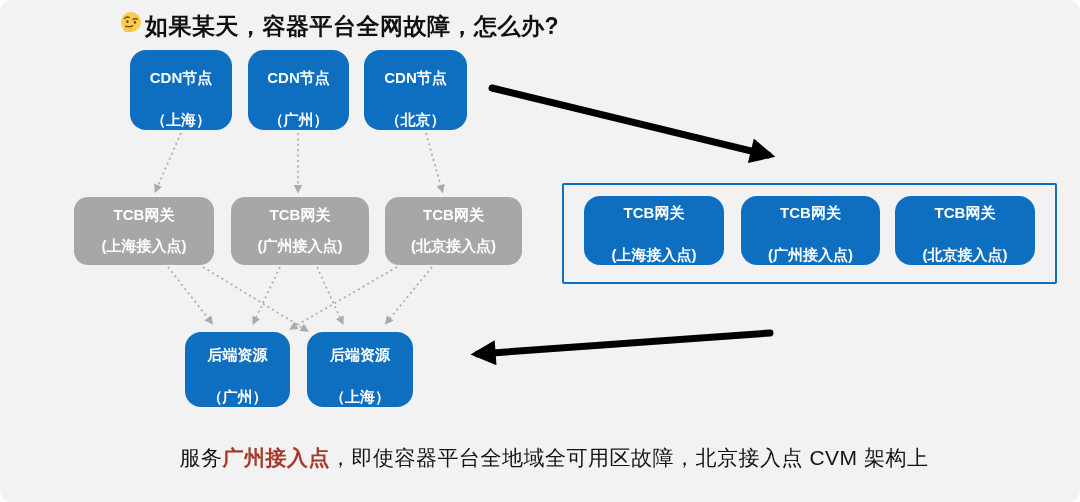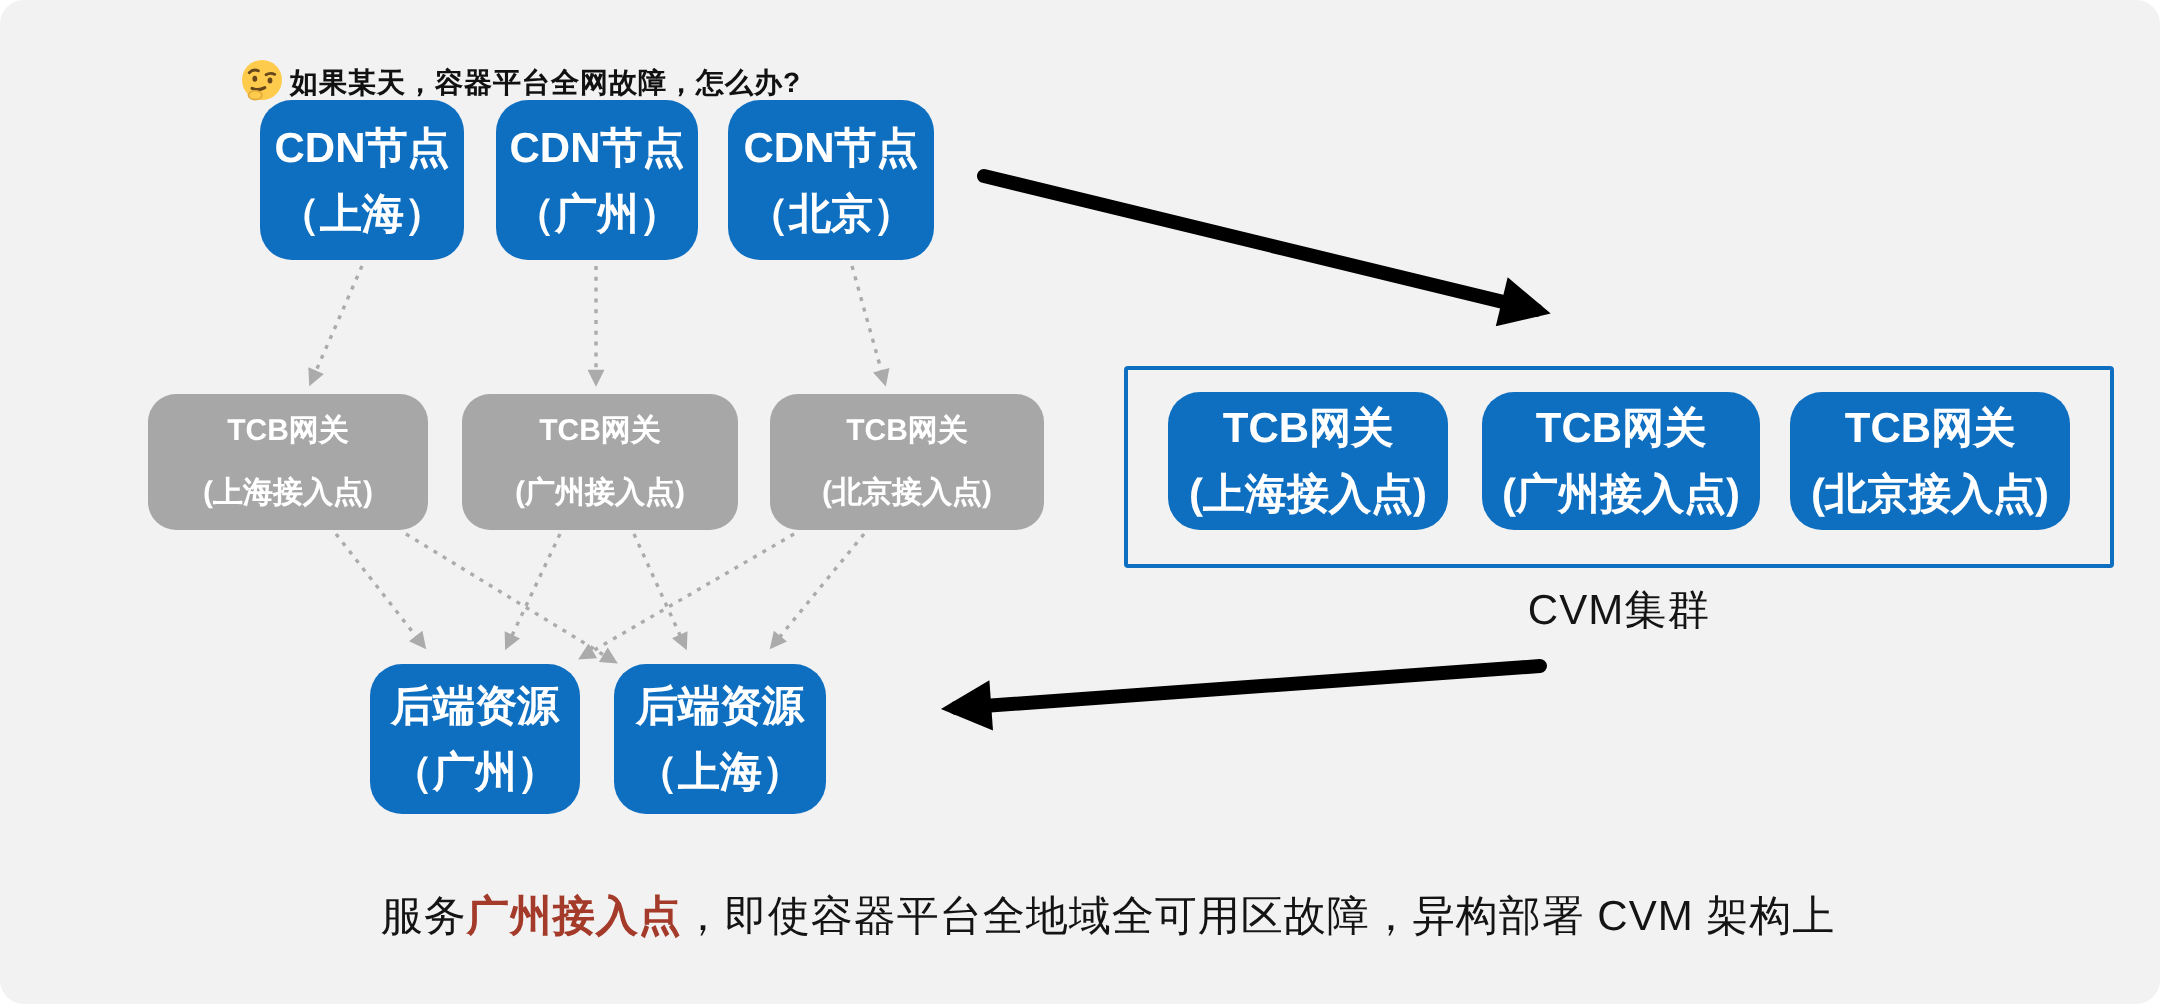--- a/index.html
+++ b/index.html
@@ -4,30 +4,30 @@
 <style>
   html,body{margin:0;padding:0;background:#ffffff;}
   body{font-family:"Liberation Sans","DejaVu Sans",sans-serif;}
   .canvas{
     position:relative;width:1080px;height:502px;
     background:var(--background,#F2F2F3);
     border-radius:12px;overflow:hidden;
   }
   .layer{position:absolute;left:0;top:0;width:1080px;height:502px;pointer-events:none;}
   .title{
-    position:absolute;left:120px;top:29px;display:flex;align-items:flex-end;gap:3px;
-    font-size:14px;font-weight:700;color:#111;letter-spacing:0.5px;white-space:nowrap;
+    position:absolute;left:120px;top:11px;display:flex;align-items:flex-start;gap:3px;
+    font-size:23px;font-weight:700;color:#111;letter-spacing:0.5px;white-space:nowrap;
   }
   .node{
     position:absolute;display:flex;flex-direction:column;align-items:center;justify-content:center;
     color:#fff;font-weight:700;text-align:center;white-space:nowrap;
   }
   .node .l1{display:block;}
   .node .l2{display:block;}
-  .blue{background:var(--node-blue,#0E6FC1);border-radius:16px;font-size:21px;gap:5px;}
+  .blue{background:var(--node-blue,#0E6FC1);border-radius:16px;font-size:15px;gap:23px;justify-content:flex-end;}
   .gray{background:var(--node-gray,#A7A7A7);border-radius:14px;font-size:15px;gap:12px;}
   .cvm-frame{
     position:absolute;left:562px;top:183px;width:491px;height:97px;
     border:2px solid var(--node-blue,#0E6FC1);border-radius:2px;background:transparent;
   }
   .cvm-label{
     position:absolute;left:562px;top:291px;width:495px;text-align:center;
     font-size:21px;font-weight:500;color:#141414;letter-spacing:0.5px;
   }
   .footer{
@@ -125,28 +125,27 @@
     <span class="l2">(上海接入点)</span>
   </div>
   <div id="cvm1" class="node blue">
     <span class="l1">TCB网关</span>
     <span class="l2">(广州接入点)</span>
   </div>
   <div id="cvm2" class="node blue">
     <span class="l1">TCB网关</span>
     <span class="l2">(北京接入点)</span>
   </div>
-  <div class="cvm-label">CVM集群</div>
 
   <div id="be0" class="node blue">
     <span class="l1">后端资源</span>
     <span class="l2">（广州）</span>
   </div>
   <div id="be1" class="node blue">
     <span class="l1">后端资源</span>
     <span class="l2">（上海）</span>
   </div>
 
   <div class="footer">
-    <span>服务</span><span class="hl">广州接入点</span><span>，即使容器平台全地域全可用区故障，异构部署 CVM 架构上</span>
+    <span>服务</span><span class="hl">广州接入点</span><span>，即使容器平台全地域全可用区故障，北京接入点 CVM 架构上</span>
   </div>
 
 </div>
 
 </body></html>

